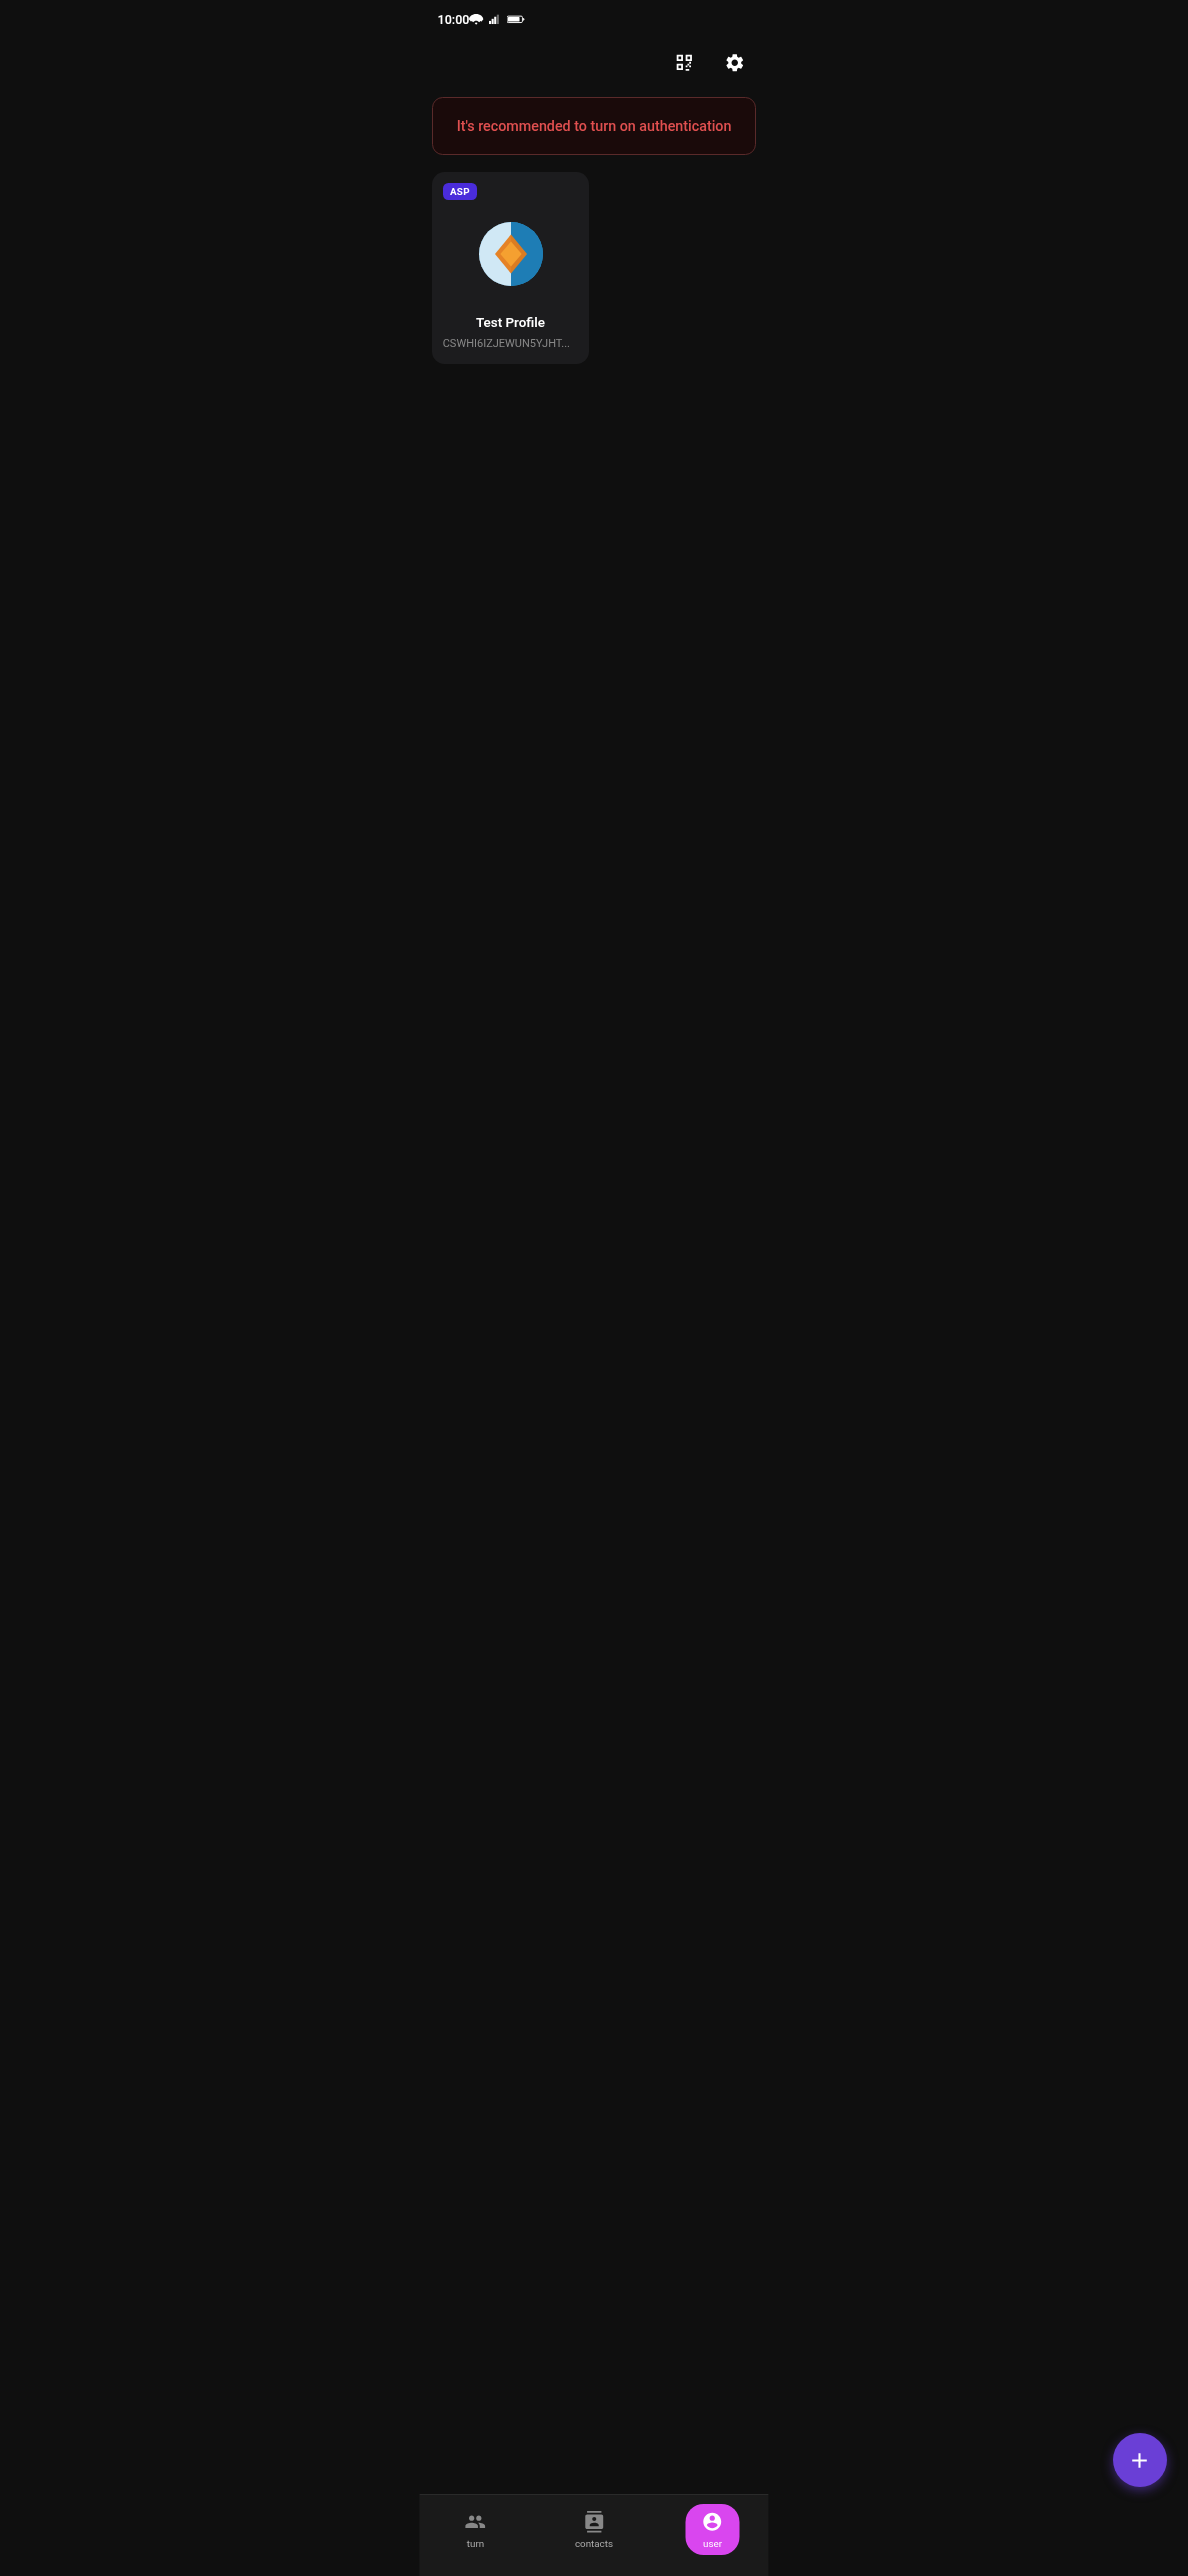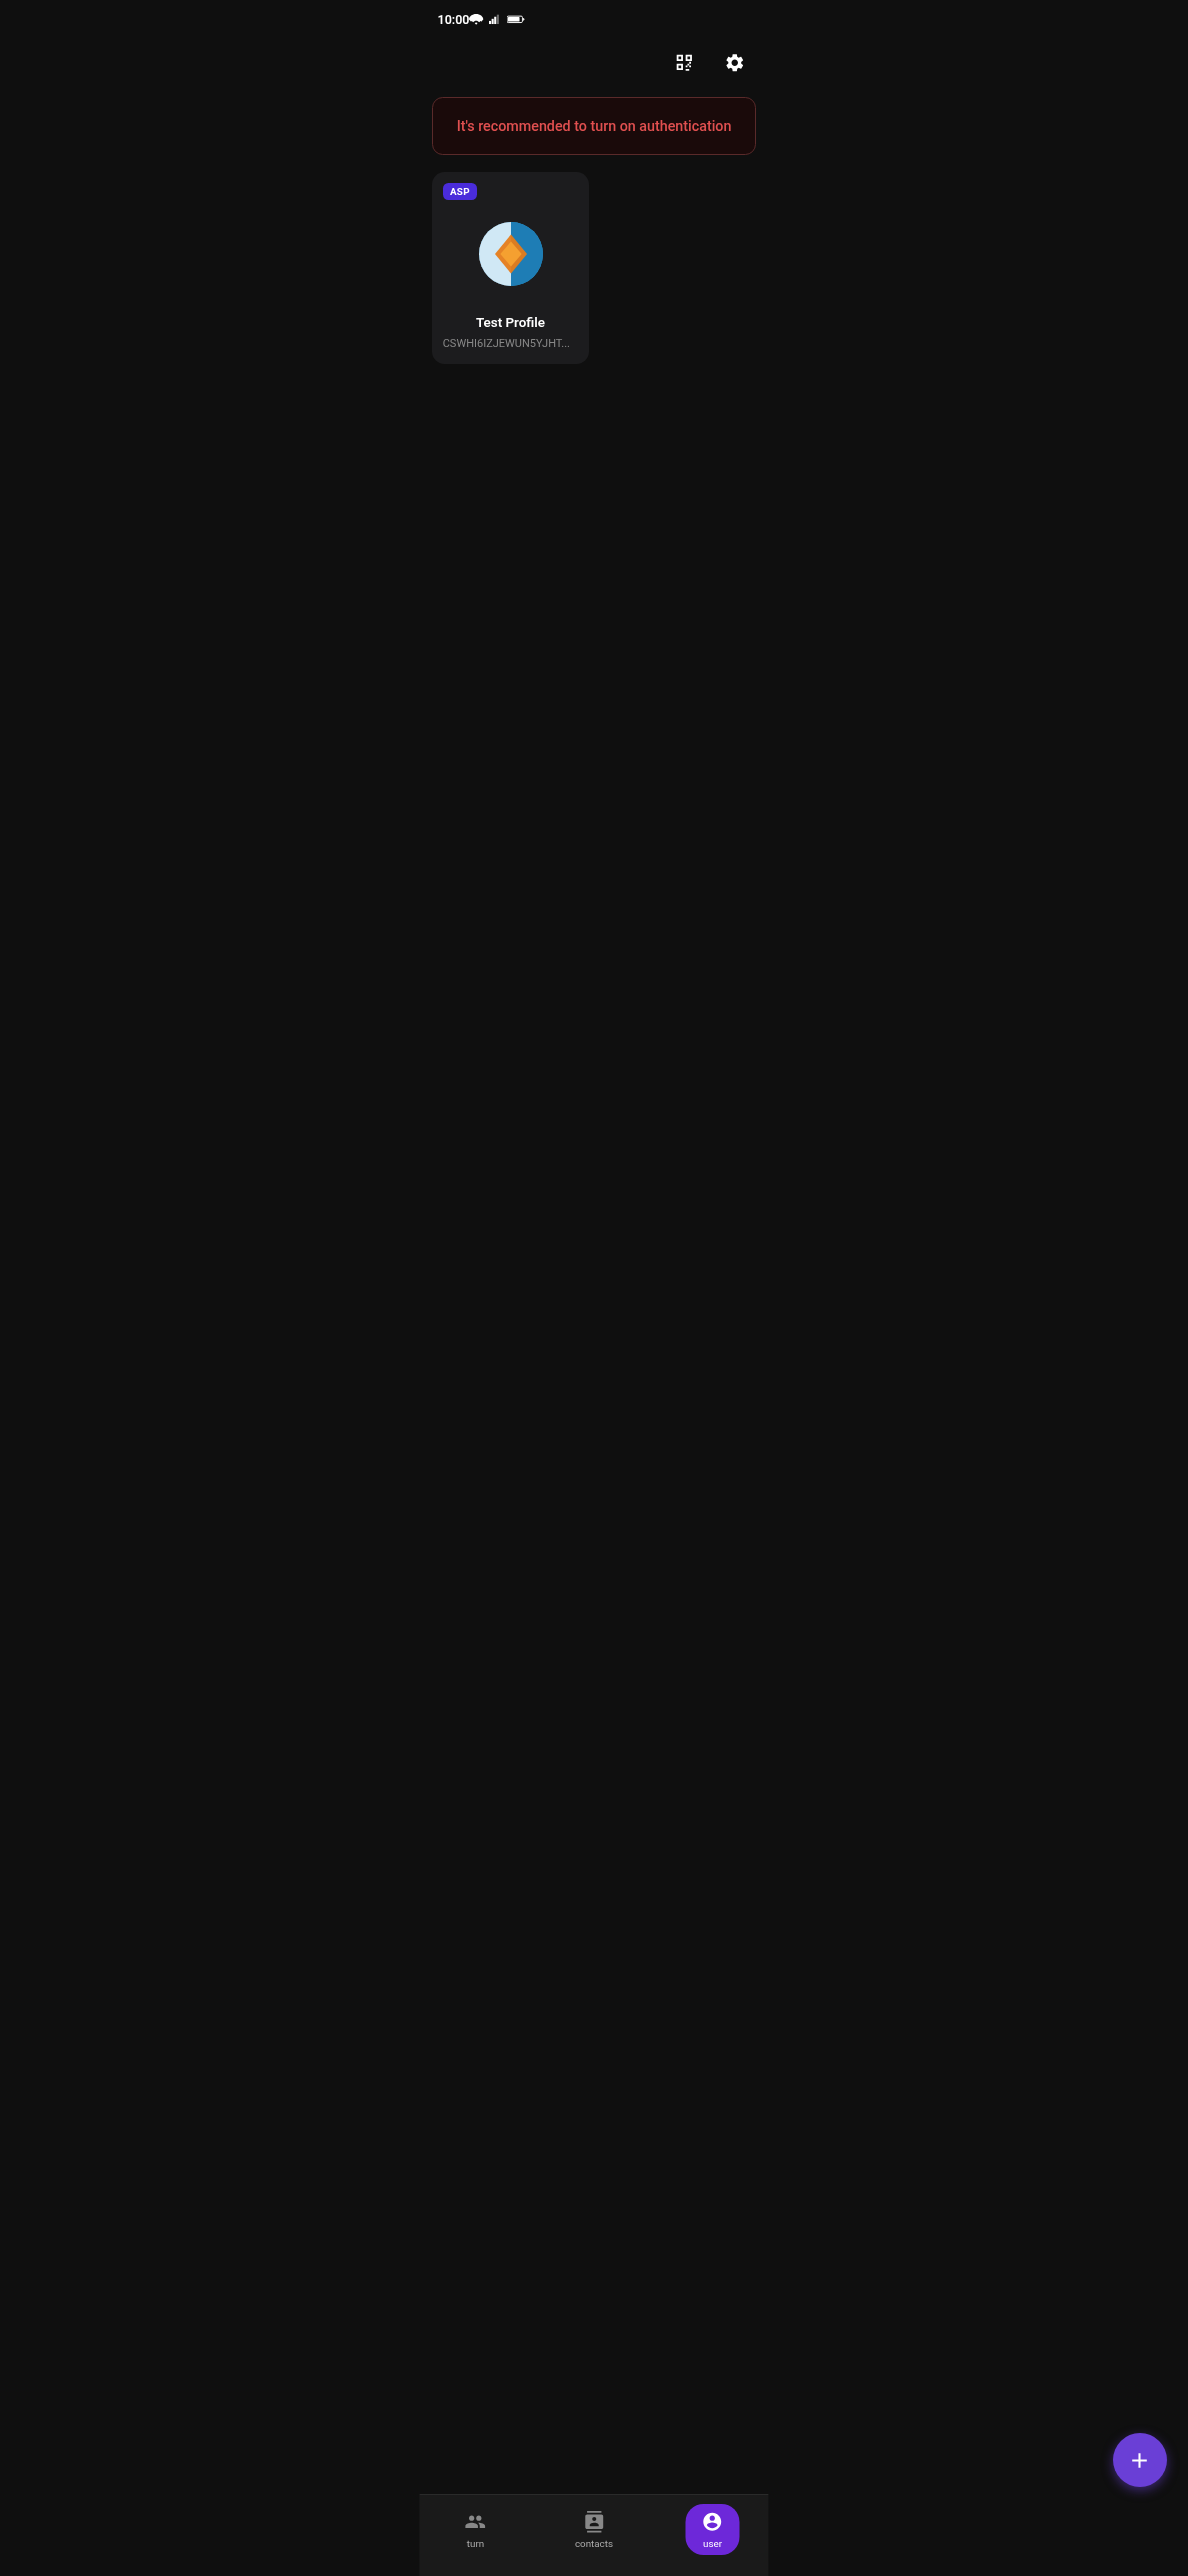--- a/index.html
+++ b/index.html
@@ -200,21 +200,21 @@
       display: flex;
       flex-direction: column;
       align-items: center;
       gap: 3.6px;
       cursor: pointer;
       padding: 5.4px 14.3px;
       border-radius: 18px;
     }
 
     .nav-item.active {
-      background-color: #6d28d9;
+      background-color: #d946ef;
     }
 
     .nav-icon {
       width: 25px;
       height: 25px;
       display: flex;
       align-items: center;
       justify-content: center;
     }
 

